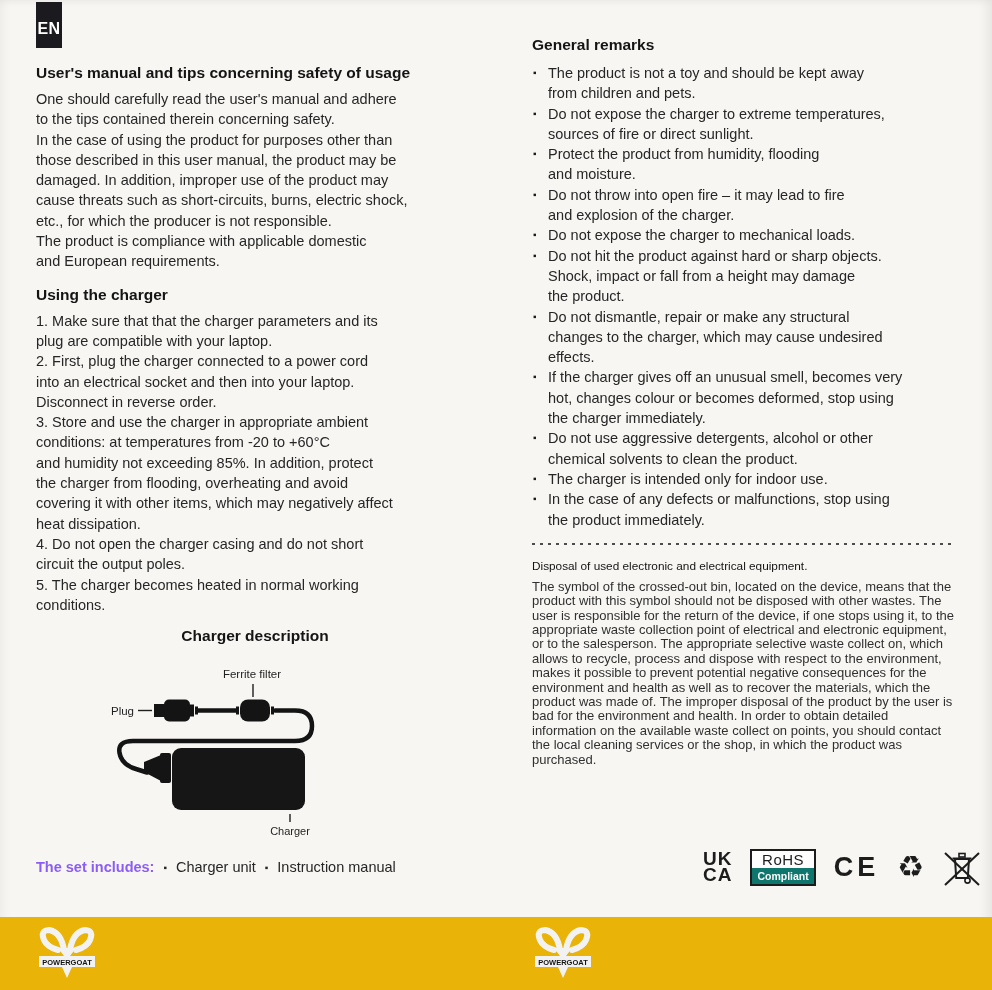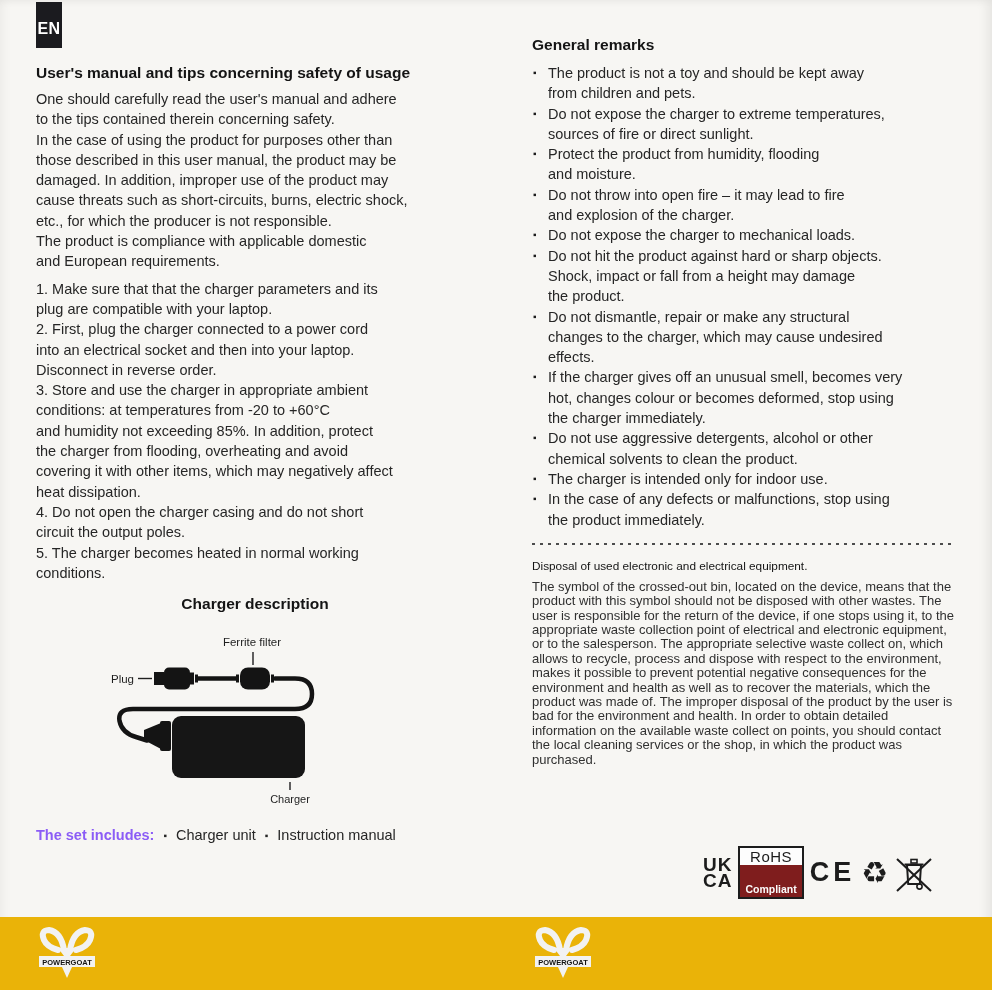--- a/index.html
+++ b/index.html
@@ -20,25 +20,25 @@
   ul.remarks li .bullet{position:absolute;left:1px;top:0px;font-size:10px;line-height:20.3px;color:#1d1d1d;}
   .dashed-divider{margin-top:13px;height:2px;width:424px;
         background-image:repeating-linear-gradient(90deg,#4c4c4c 0 3px,transparent 3px 8px);}
   .disposal-title{font-size:11.8px;font-weight:400;color:#141414;margin-top:14px;}
   .disposal-body{font-size:13px;line-height:14.4px;color:#303030;margin-top:7px;width:424px;}
   .diagram{display:block;margin:8px 0 0 64px;}
   .diagram text{font-family:"Liberation Sans",sans-serif;fill:#1f1f1f;}
   .set-row{display:flex;align-items:baseline;gap:9px;margin-top:14px;font-size:14.5px;color:#262626;}
   .set-row .label{font-weight:700;color:#8b5cf6;}
   .set-row .sq{font-size:10px;position:relative;top:-1px;}
-  .cert-row{position:absolute;left:703px;top:846px;display:flex;align-items:center;gap:6px;color:#1c1c1c;}
+  .cert-row{position:absolute;left:703px;top:846px;display:flex;align-items:center;gap:18px;color:#1c1c1c;}
   .ukca{font-size:19px;font-weight:800;line-height:16px;letter-spacing:1px;text-align:left;}
   .rohs{border:2.5px solid #1c1c1c;text-align:center;background:#fdfdfd;}
   .rohs .top{font-size:15px;font-weight:400;padding:0 7px;letter-spacing:.5px;}
-  .rohs .bot{background:#7f1d1d;color:#fbfbfb;font-size:10.5px;font-weight:700;padding:18px 5px 2px;}
+  .rohs .bot{background:#0f766e;color:#fbfbfb;font-size:10.5px;font-weight:700;padding:2px 5px 2px;}
   .ce{font-size:27px;font-weight:600;letter-spacing:4px;}
   .recycle{font-size:30px;line-height:30px;}
   .footer{position:absolute;left:0;top:917px;width:992px;height:73px;background:#eab308;}
   .goat{position:absolute;top:7px;}
   .goat-1{left:36px;} .goat-2{left:532px;}
 </style>
 </head>
 <body>
 
 <div class="page">
@@ -50,20 +50,21 @@
     <p class="body-text">One should carefully read the user's manual and adhere
 to the tips contained therein concerning safety.
 In the case of using the product for purposes other than
 those described in this user manual, the product may be
 damaged. In addition, improper use of the product may
 cause threats such as short-circuits, burns, electric shock,
 etc., for which the producer is not responsible.
 The product is compliance with applicable domestic
 and European requirements.</p>
 
+    <h2 class="mt14">Using the charger</h2>
     <p class="body-text">1. Make sure that that the charger parameters and its
 plug are compatible with your laptop.
 2. First, plug the charger connected to a power cord
 into an electrical socket and then into your laptop.
 Disconnect in reverse order.
 3. Store and use the charger in appropriate ambient
 conditions: at temperatures from -20 to +60°C
 and humidity not exceeding 85%. In addition, protect
 the charger from flooding, overheating and avoid
 covering it with other items, which may negatively affect

